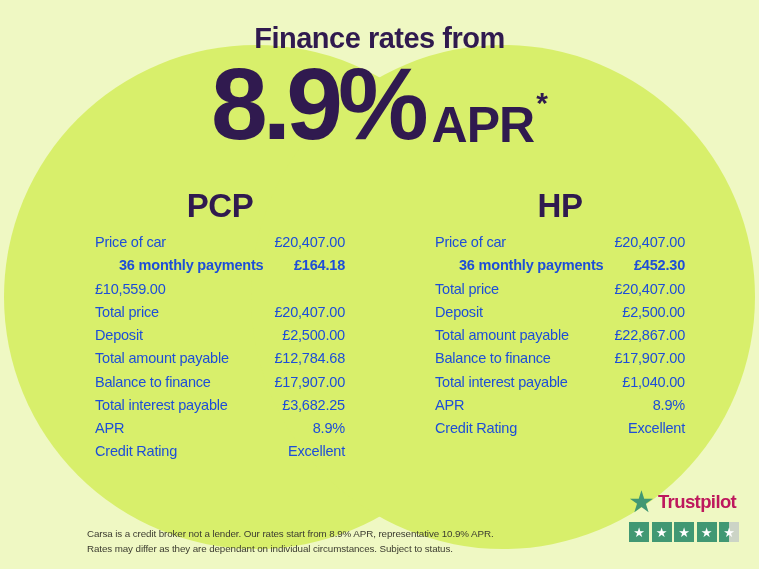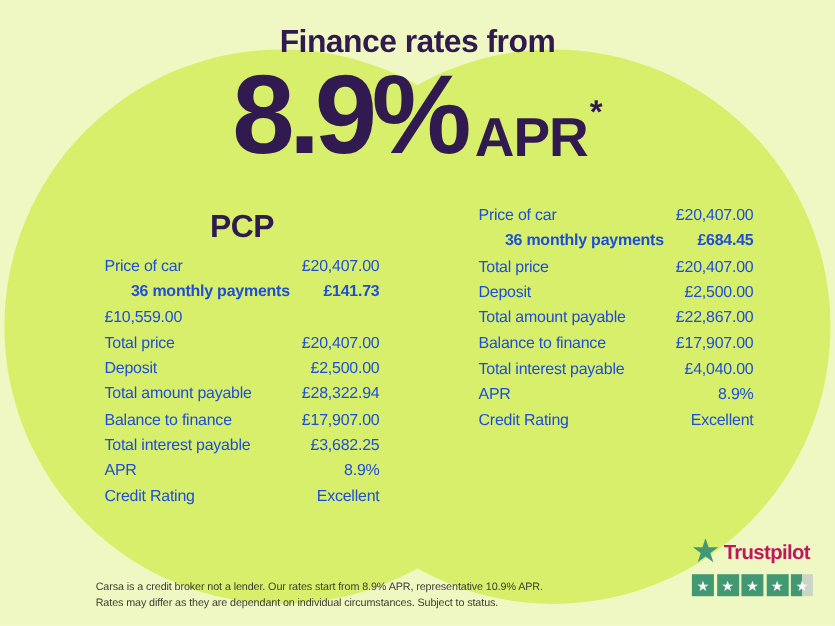--- a/index.html
+++ b/index.html
@@ -35,21 +35,21 @@
   }
   .hero .asterisk {
     font-size:30px; font-weight:bold; color:#301a4f;
     align-self:flex-start; margin-top:30px; margin-left:2px;
   }
 
   .ftable { position:absolute; top:188px; width:250px; }
   .ftable.pcp { left:95px; }
   .ftable.hp  { left:435px; }
   .ftable .heading {
-    text-align:center; font-size:29px; font-weight:bold;
+    text-align:center; font-size:33px; font-weight:bold;
     color:#301a4f; letter-spacing:-0.5px; line-height:36px;
     margin-bottom:10px;
   }
   .t-row {
     display:flex; justify-content:space-between; align-items:baseline;
     height:23.25px; font-size:14.5px; color:#1d4ed8; letter-spacing:-0.2px;
   }
   .t-row.bold { font-weight:bold;margin-left:24px; }
   .t-row .lbl { white-space:nowrap; }
   .t-row .val { white-space:nowrap; text-align:right; }
@@ -88,83 +88,84 @@
   </div>
 
   <div class="ftable pcp">
     <div class="heading">PCP</div>
   <div class="t-row">
         <span class="lbl">Price of car</span>
         <span class="val">£20,407.00</span>
       </div>
       <div class="t-row bold">
         <span class="lbl">36 monthly payments</span>
-        <span class="val">£141.73</span>
+        <span class="val">£164.18</span>
       </div>
       <div class="t-row">
         <span class="val">£10,559.00</span>
       </div>
       <div class="t-row">
         <span class="lbl">Total price</span>
         <span class="val">£20,407.00</span>
       </div>
       <div class="t-row">
         <span class="lbl">Deposit</span>
         <span class="val">£2,500.00</span>
       </div>
       <div class="t-row">
         <span class="lbl">Total amount payable</span>
-        <span class="val">£28,322.94</span>
+        <span class="val">£12,784.68</span>
       </div>
       <div class="t-row">
         <span class="lbl">Balance to finance</span>
         <span class="val">£17,907.00</span>
       </div>
       <div class="t-row">
         <span class="lbl">Total interest payable</span>
         <span class="val">£3,682.25</span>
       </div>
       <div class="t-row">
         <span class="lbl">APR</span>
         <span class="val">8.9%</span>
       </div>
       <div class="t-row">
         <span class="lbl">Credit Rating</span>
         <span class="val">Excellent</span>
       </div>
     </div>
 
   <div class="ftable hp">
+    <div class="heading">HP</div>
   <div class="t-row">
         <span class="lbl">Price of car</span>
         <span class="val">£20,407.00</span>
       </div>
       <div class="t-row bold">
         <span class="lbl">36 monthly payments</span>
-        <span class="val">£684.45</span>
+        <span class="val">£452.30</span>
       </div>
       <div class="t-row">
         <span class="lbl">Total price</span>
         <span class="val">£20,407.00</span>
       </div>
       <div class="t-row">
         <span class="lbl">Deposit</span>
         <span class="val">£2,500.00</span>
       </div>
       <div class="t-row">
         <span class="lbl">Total amount payable</span>
         <span class="val">£22,867.00</span>
       </div>
       <div class="t-row">
         <span class="lbl">Balance to finance</span>
         <span class="val">£17,907.00</span>
       </div>
       <div class="t-row">
         <span class="lbl">Total interest payable</span>
-        <span class="val">£4,040.00</span>
+        <span class="val">£1,040.00</span>
       </div>
       <div class="t-row">
         <span class="lbl">APR</span>
         <span class="val">8.9%</span>
       </div>
       <div class="t-row">
         <span class="lbl">Credit Rating</span>
         <span class="val">Excellent</span>
       </div>
     </div>

